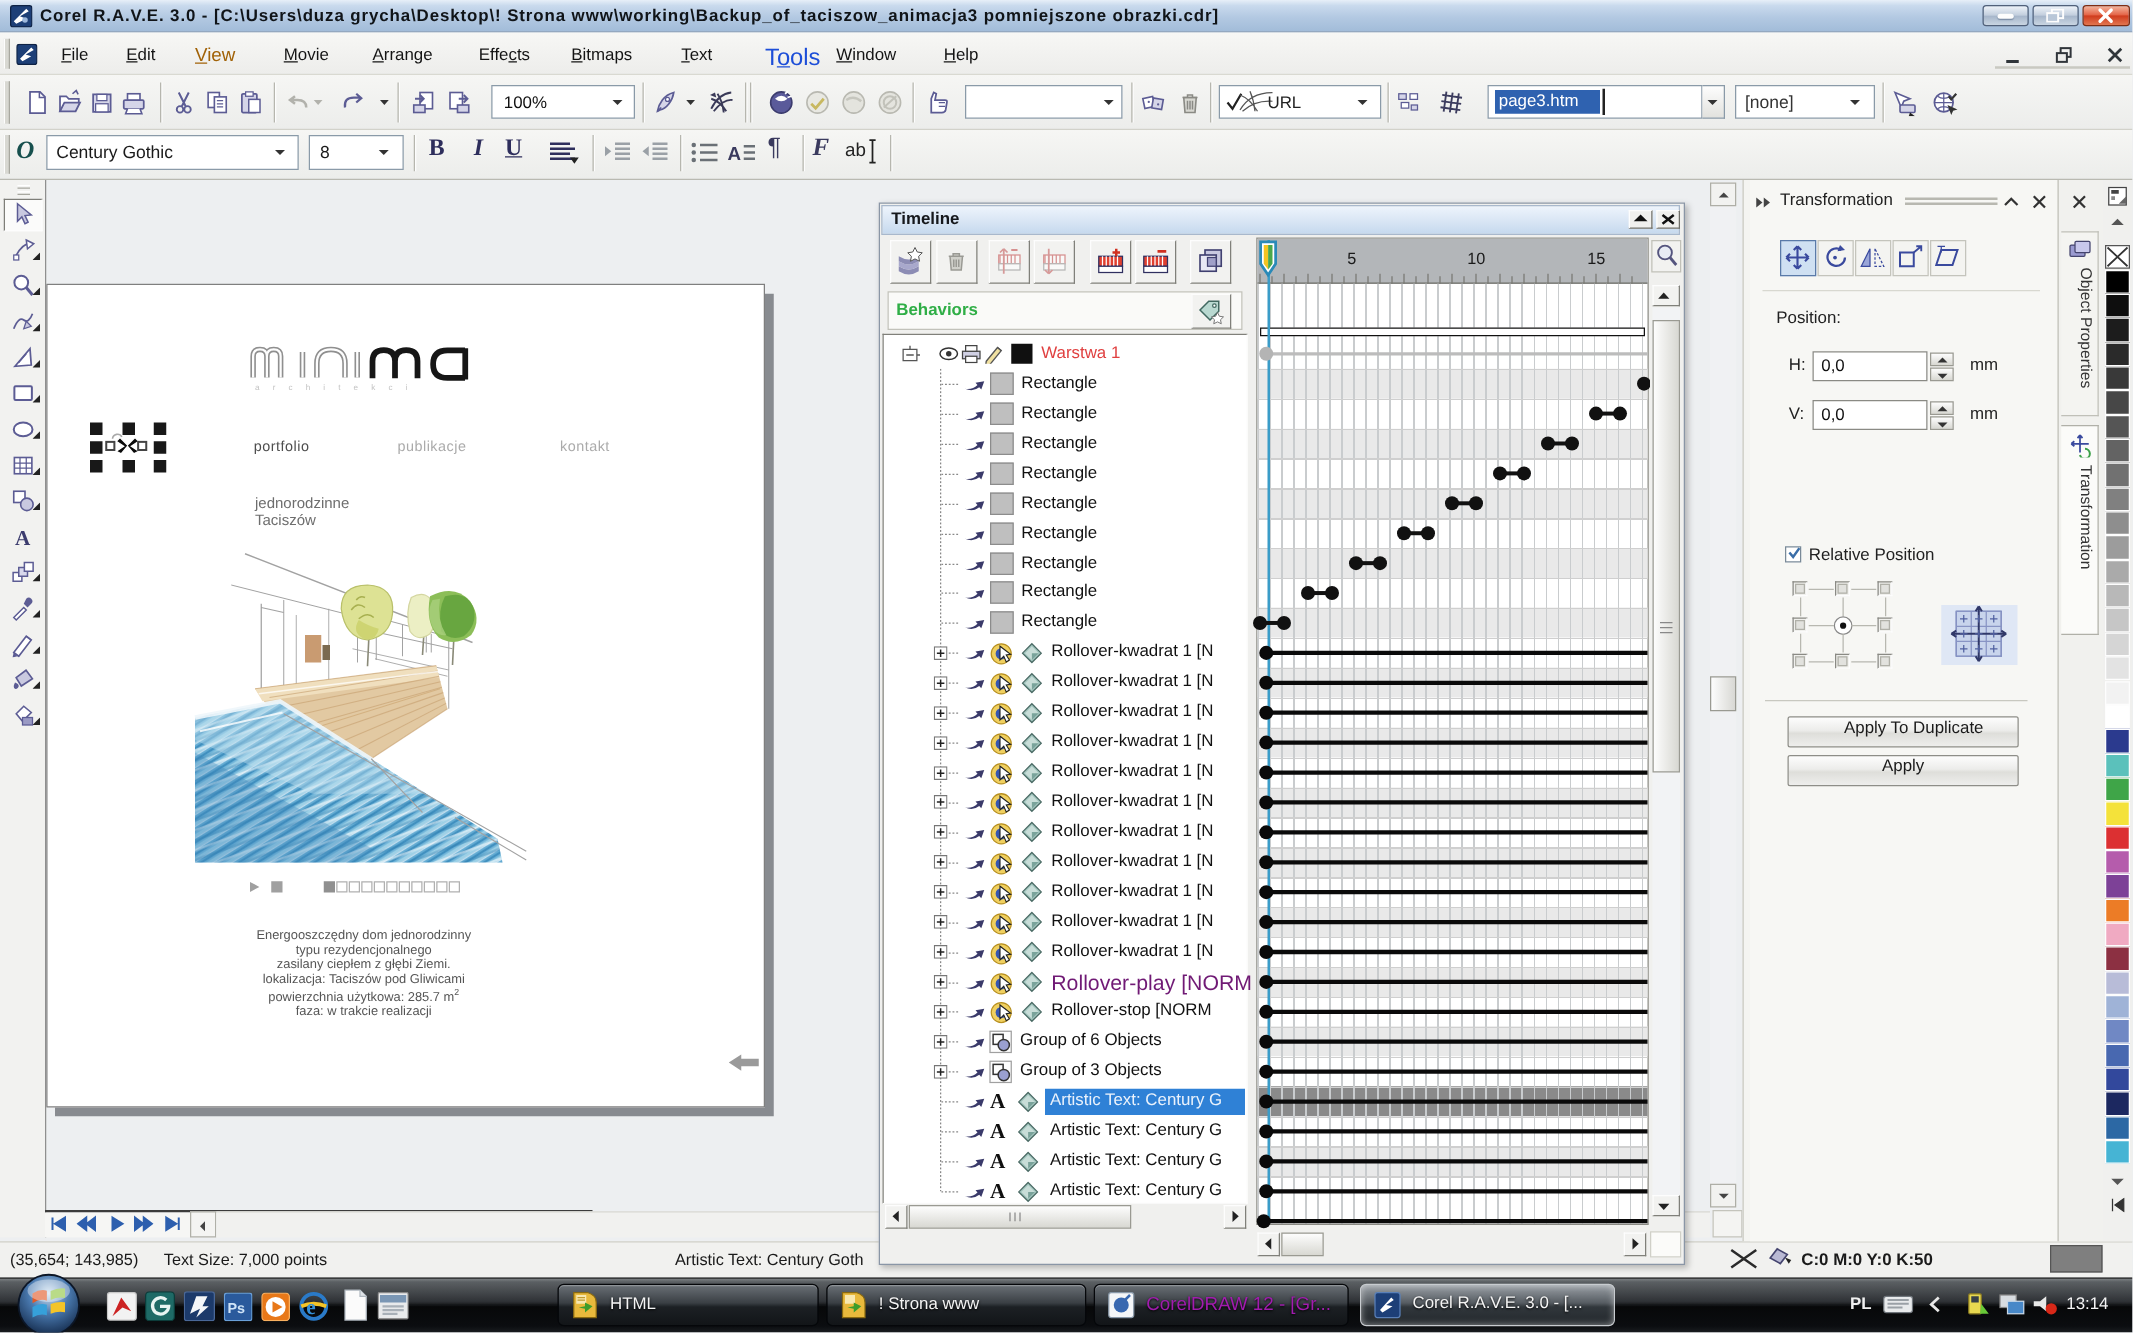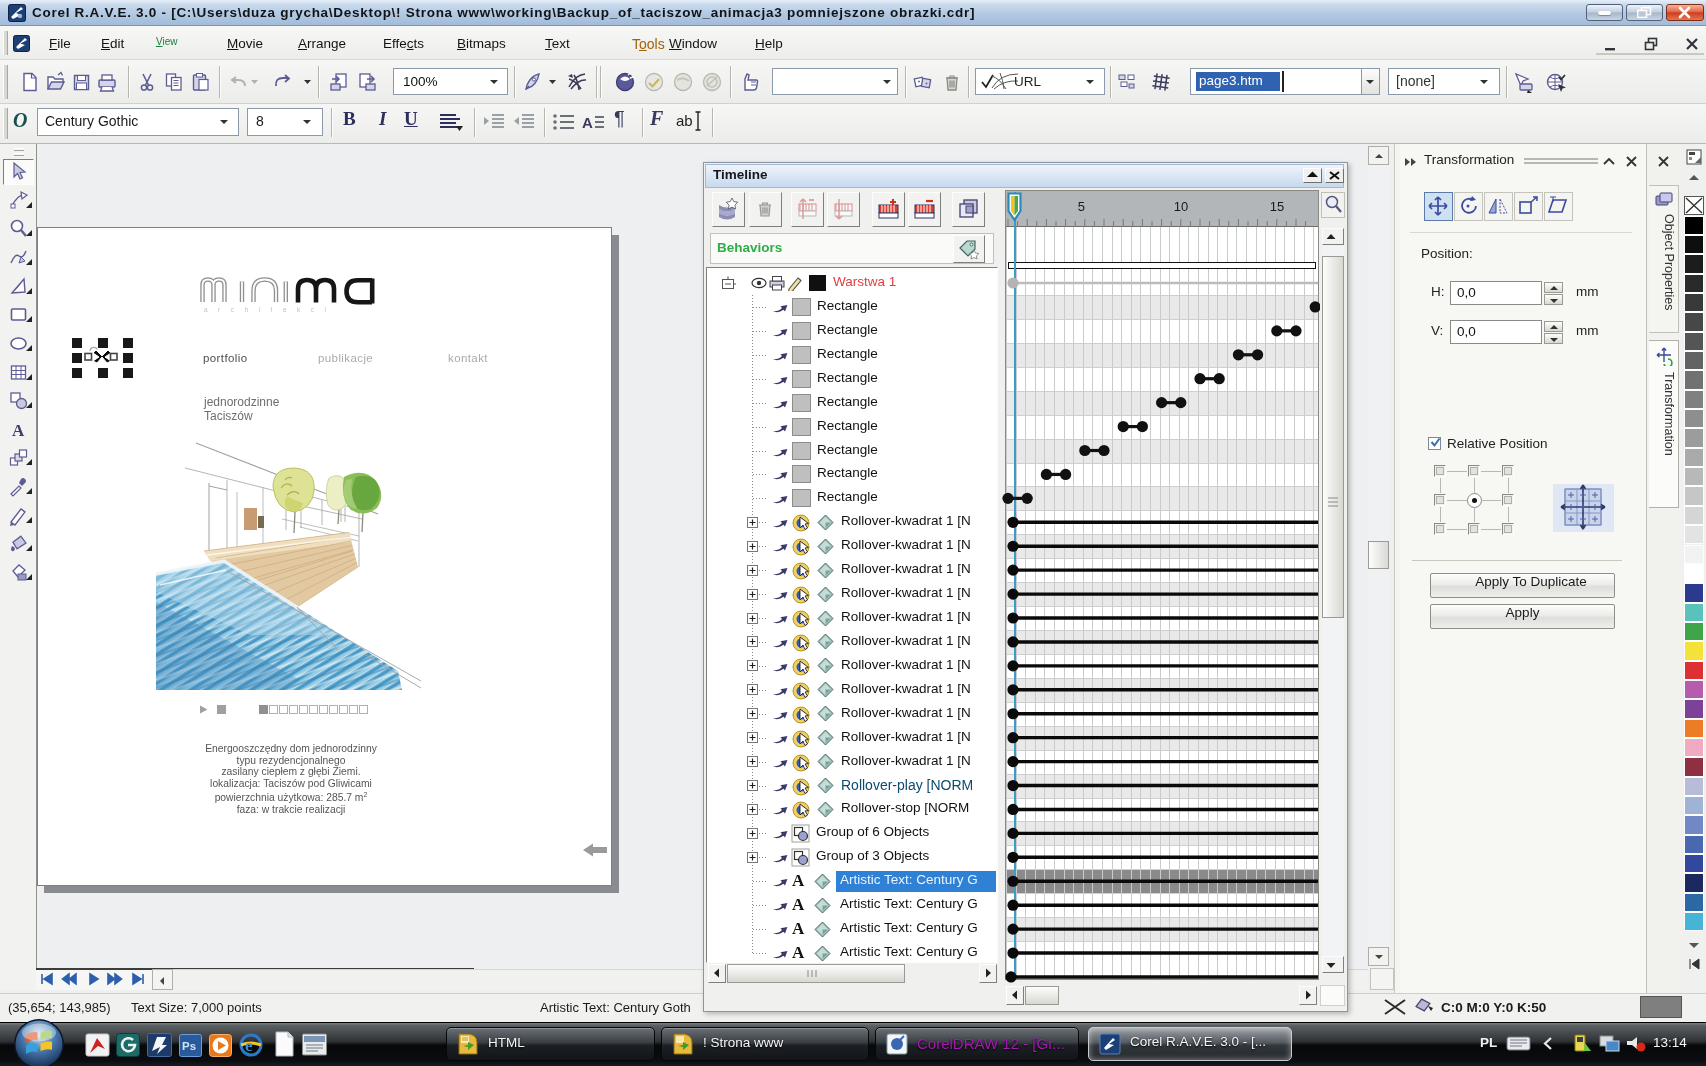--- a/index.html
+++ b/index.html
@@ -30,27 +30,27 @@
     <path d="M2 2 L11 11 M11 2 L2 11" stroke="#fff" stroke-width="2.6" stroke-linecap="round"></path>
   </svg>
 <div class="a" style="left:0px;top:26px;width:1706px;height:34px;background:linear-gradient(#f7f7f5,#ededeb);border-bottom:1px solid #d9d9d1;"></div>
 <div class="a grip" style="left:3px;top:31px;width:5px;height:24px;"></div>
 <svg class="a" style="left:13px;top:35px;" width="17" height="17" viewBox="0 0 17 17">
     <rect x="0.5" y="0.5" width="16" height="16" rx="2" fill="#1d3f77" stroke="#0e2244"></rect>
     <path d="M3 12 L12 3 L14 5 L7.5 8.5 L12 10 L5 14 Z" fill="#fff"></path>
   </svg>
 <div class="a" style="left:49px;top:36px;white-space:nowrap;font-size:13.5px;color:#141414"><u>F</u>ile</div>
 <div class="a" style="left:101px;top:36px;white-space:nowrap;font-size:13.5px;color:#141414"><u>E</u>dit</div>
-<div class="a" style="left:156px;top:36px;white-space:nowrap;font-size:10px;color:#15803d"><u>V</u>iew</div>
+<div class="a" style="left:156px;top:36px;white-space:nowrap;font-size:15px;color:#a16207"><u>V</u>iew</div>
 <div class="a" style="left:227px;top:36px;white-space:nowrap;font-size:13.5px;color:#141414"><u>M</u>ovie</div>
 <div class="a" style="left:298px;top:36px;white-space:nowrap;font-size:13.5px;color:#141414"><u>A</u>rrange</div>
 <div class="a" style="left:383px;top:36px;white-space:nowrap;font-size:13.5px;color:#141414">Effe<u>c</u>ts</div>
 <div class="a" style="left:457px;top:36px;white-space:nowrap;font-size:13.5px;color:#141414"><u>B</u>itmaps</div>
 <div class="a" style="left:545px;top:36px;white-space:nowrap;font-size:13.5px;color:#141414"><u>T</u>ext</div>
-<div class="a" style="left:632px;top:36px;white-space:nowrap;font-size:14px;color:#a16207">T<u>o</u>ols</div>
+<div class="a" style="left:612px;top:36px;white-space:nowrap;font-size:19px;color:#1d4ed8">T<u>o</u>ols</div>
 <div class="a" style="left:669px;top:36px;white-space:nowrap;font-size:13.5px;color:#141414"><u>W</u>indow</div>
 <div class="a" style="left:755px;top:36px;white-space:nowrap;font-size:13.5px;color:#141414"><u>H</u>elp</div>
 <svg class="a" style="left:1602px;top:36px;" width="18" height="16" viewBox="0 0 18 16">
     <rect x="3" y="12" width="10" height="2.4" fill="#30353a"></rect>
   </svg>
 <svg class="a" style="left:1642px;top:36px;" width="18" height="16" viewBox="0 0 18 16">
     <rect x="6.5" y="2.5" width="8" height="7" fill="none" stroke="#30353a" stroke-width="1.6"></rect>
     <rect x="3.5" y="6.5" width="8" height="7" fill="#ededeb" stroke="#30353a" stroke-width="1.6"></rect>
   </svg>
 <svg class="a" style="left:1683px;top:36px;" width="18" height="16" viewBox="0 0 18 16">
@@ -895,21 +895,21 @@
     <svg class="a" style="left:89px;top:614.53px;" width="18" height="19" viewBox="0 0 18 19">
       <circle cx="9" cy="10" r="8" fill="#f0d060" stroke="#b89020"></circle>
       <circle cx="9" cy="10" r="4.5" fill="#3858b0"></circle>
       <path d="M8 4 L8 15 L11 12 L13 16.5 L15.5 15 L13 11 L16.5 10.5 Z" fill="#fff" stroke="#222" stroke-width="0.9"></path>
     </svg>
     <svg class="a" style="left:114px;top:615.03px;" width="17" height="17" viewBox="0 0 17 17">
       <path d="M8.5 1 L16 8.5 L8.5 16 L1 8.5 Z" fill="#9fc3bc" stroke="#4a6a64" stroke-width="1"></path>
       <path d="M8.5 3 L14 8.5 L8.5 14 L3 8.5 Z" fill="#c8ddd8"></path>
       <path d="M8.5 8.5 L14 8.5 L8.5 14 Z" fill="#7aa39b"></path>
     </svg>
-    <div class="a" style="left:138px;top:614.53px;white-space:nowrap;font-size:14px;color:#0c4a6e">Rollover-play  [NORM</div>
+    <div class="a" style="left:138px;top:614.53px;white-space:nowrap;font-size:17px;color:#701a75">Rollover-play  [NORM</div>
     <div class="a" style="left:50px;top:647.46px;width:15px;height:1px;background-image:linear-gradient(90deg,#888 40%,transparent 40%);background-size:3px 1px"></div>
     <svg class="a" style="left:44px;top:641.96px;" width="11" height="11" viewBox="0 0 11 11">
       <rect x="0.5" y="0.5" width="10" height="10" fill="#fff" stroke="#777"></rect>
       <path d="M2.5 5.5 h6 M5.5 2.5 v6" stroke="#222" stroke-width="1.2"></path>
     </svg>
     <svg class="a" style="left:68px;top:639.46px;" width="19" height="16" viewBox="0 0 19 16">
       <path d="M1 12 q6 1 10-3 l-1.6-1.8 7-1.2 -2.4 6.6 -1.6-1.8 q-5 4-11.4 1.2 z" fill="#3a3a6a"></path>
     </svg>
     <svg class="a" style="left:89px;top:638.46px;" width="18" height="19" viewBox="0 0 18 19">
       <circle cx="9" cy="10" r="8" fill="#f0d060" stroke="#b89020"></circle>

